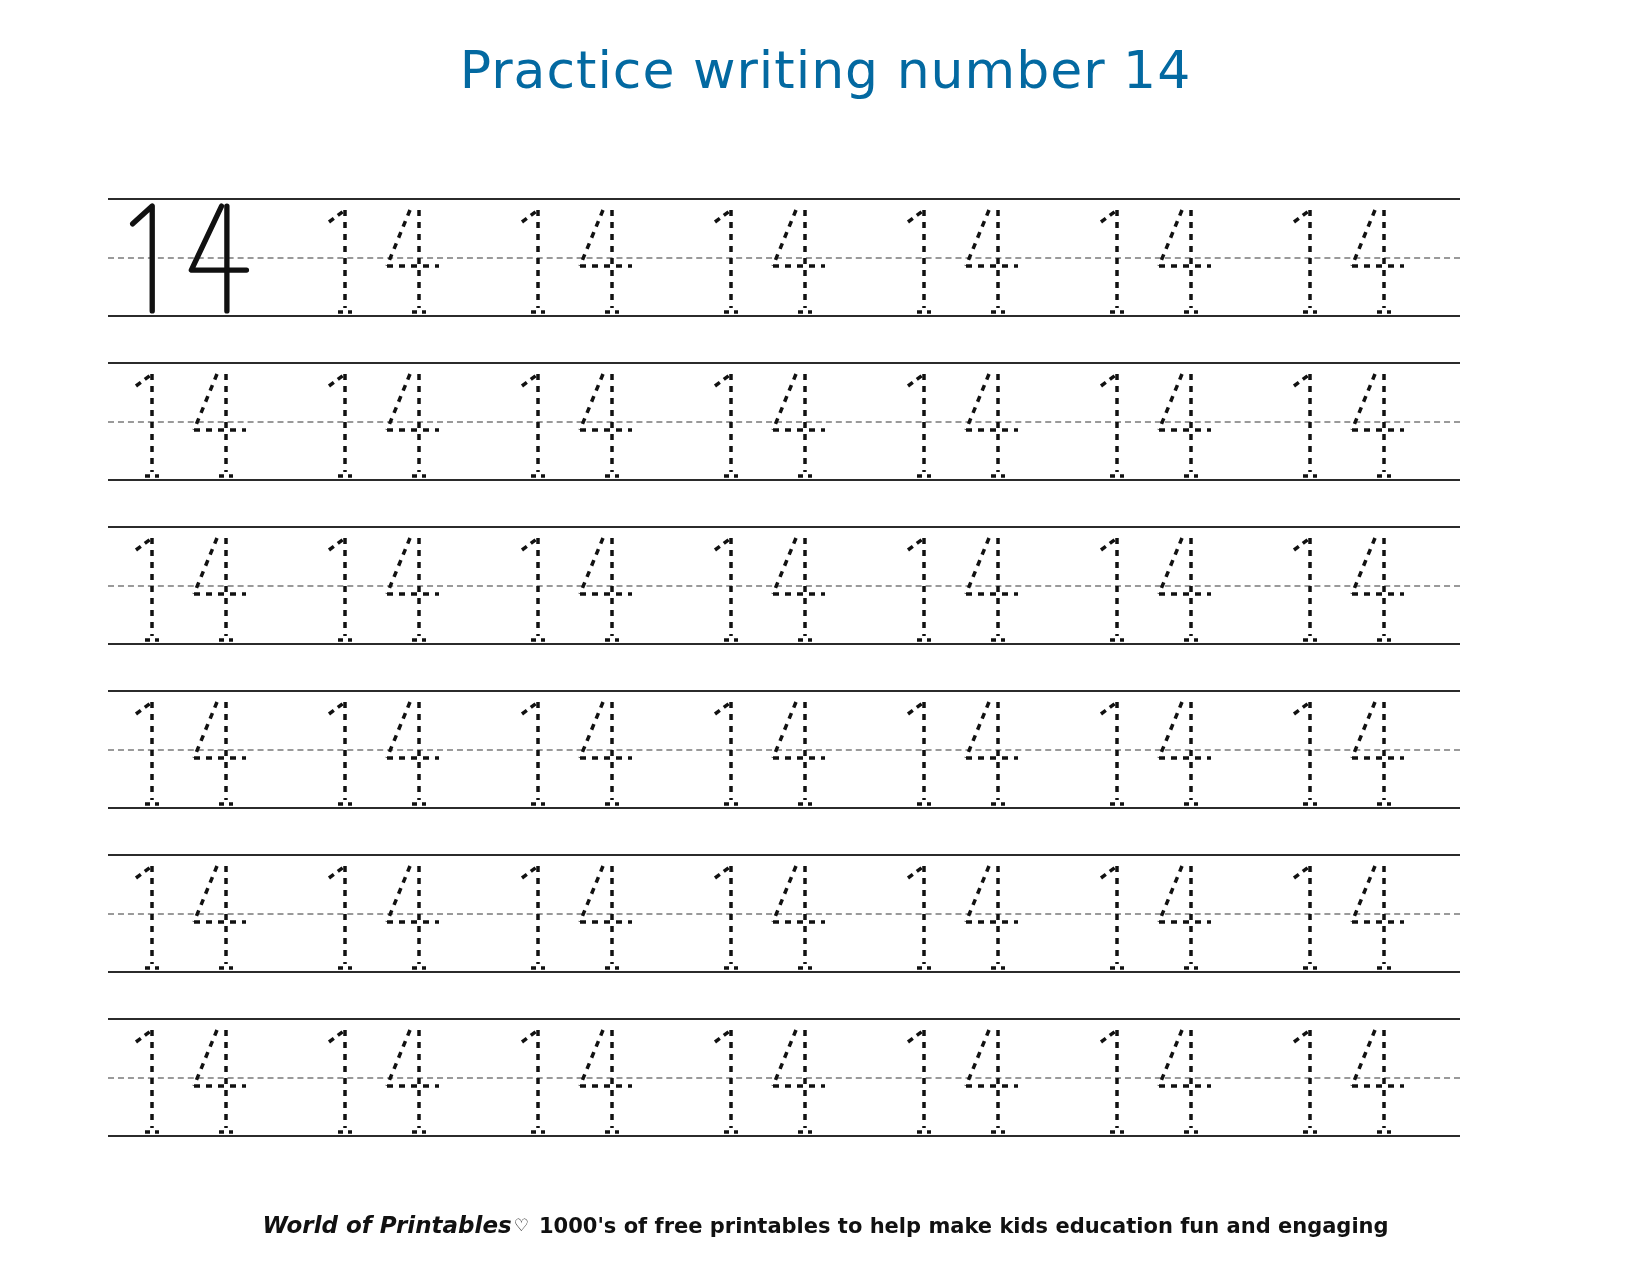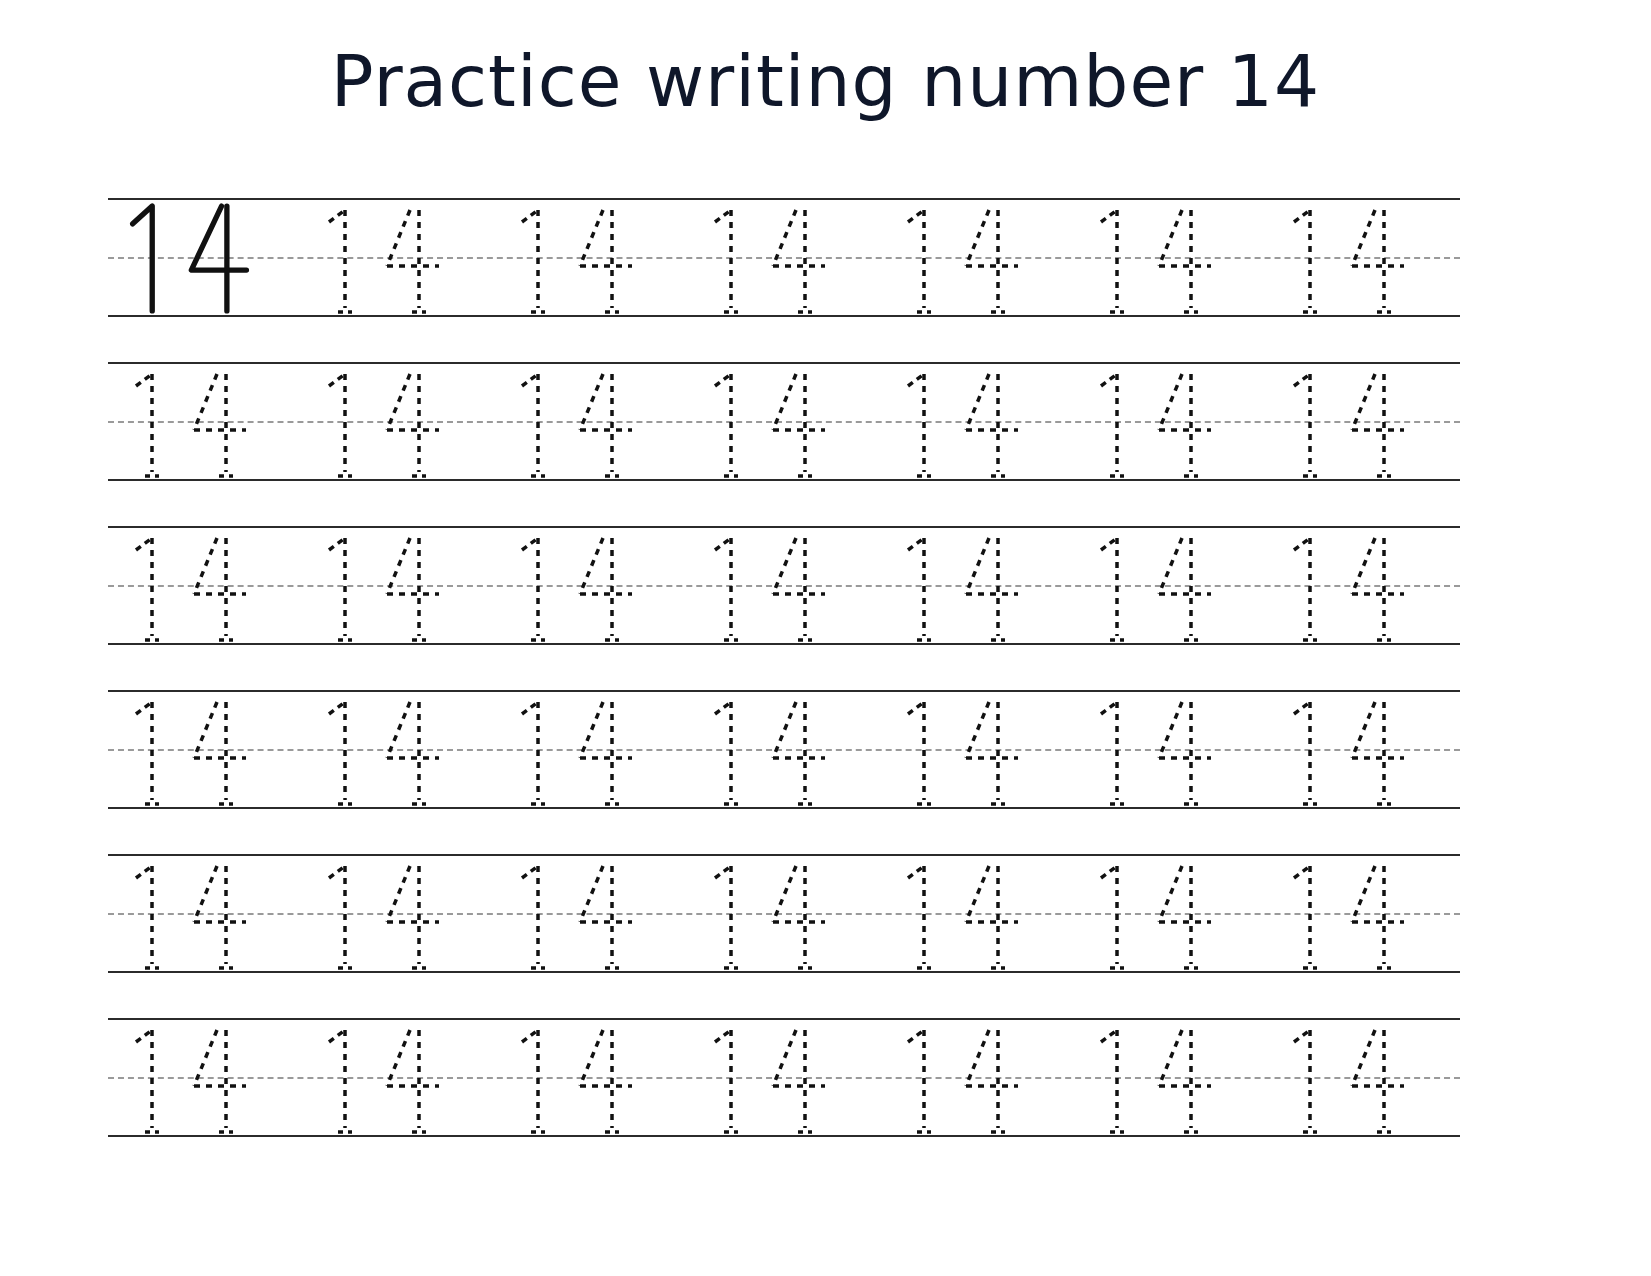--- a/index.html
+++ b/index.html
@@ -23,24 +23,24 @@
   }
 
   
   .title {
     position: absolute;
     top: 40px;
     left: 0;
     width: 1651px;
     text-align: center;
     font-family: "DejaVu Sans", sans-serif;
-    font-size: 71px;
+    font-size: 52px;
     font-weight: 400;
     letter-spacing: 1px;
-    color: #0f172a;
+    color: #0369a1;
     white-space: nowrap;
   }
 
   
   .rows {
     position: absolute;
     top: 198px;
     left: 108px;
     width: 1352px;
   }
@@ -644,14 +644,17 @@
               <path d="M95 10 L72 66" fill="none" stroke="#111111" stroke-width="3.5" stroke-dasharray="6,6" stroke-linecap="butt"></path>
               <path d="M72 66 L124 66" fill="none" stroke="#111111" stroke-width="3.5" stroke-dasharray="6,6" stroke-linecap="butt"></path>
               <path d="M104 10 L104 108" fill="none" stroke="#111111" stroke-width="3.5" stroke-dasharray="6,6" stroke-linecap="butt"></path>
               <path d="M97 112 L111 112" fill="none" stroke="#111111" stroke-width="3.5" stroke-dasharray="5,5" stroke-linecap="butt"></path>
             </svg>
           </div>
         </div>
       </div>
     </div>
 
+  <div class="footer">
+    <span class="brand">World of Printables</span><span class="heart">♡</span><span class="tagline">1000's of free printables to help make kids education fun and engaging</span>
+  </div>
 
 </div>
 
 </body></html>

